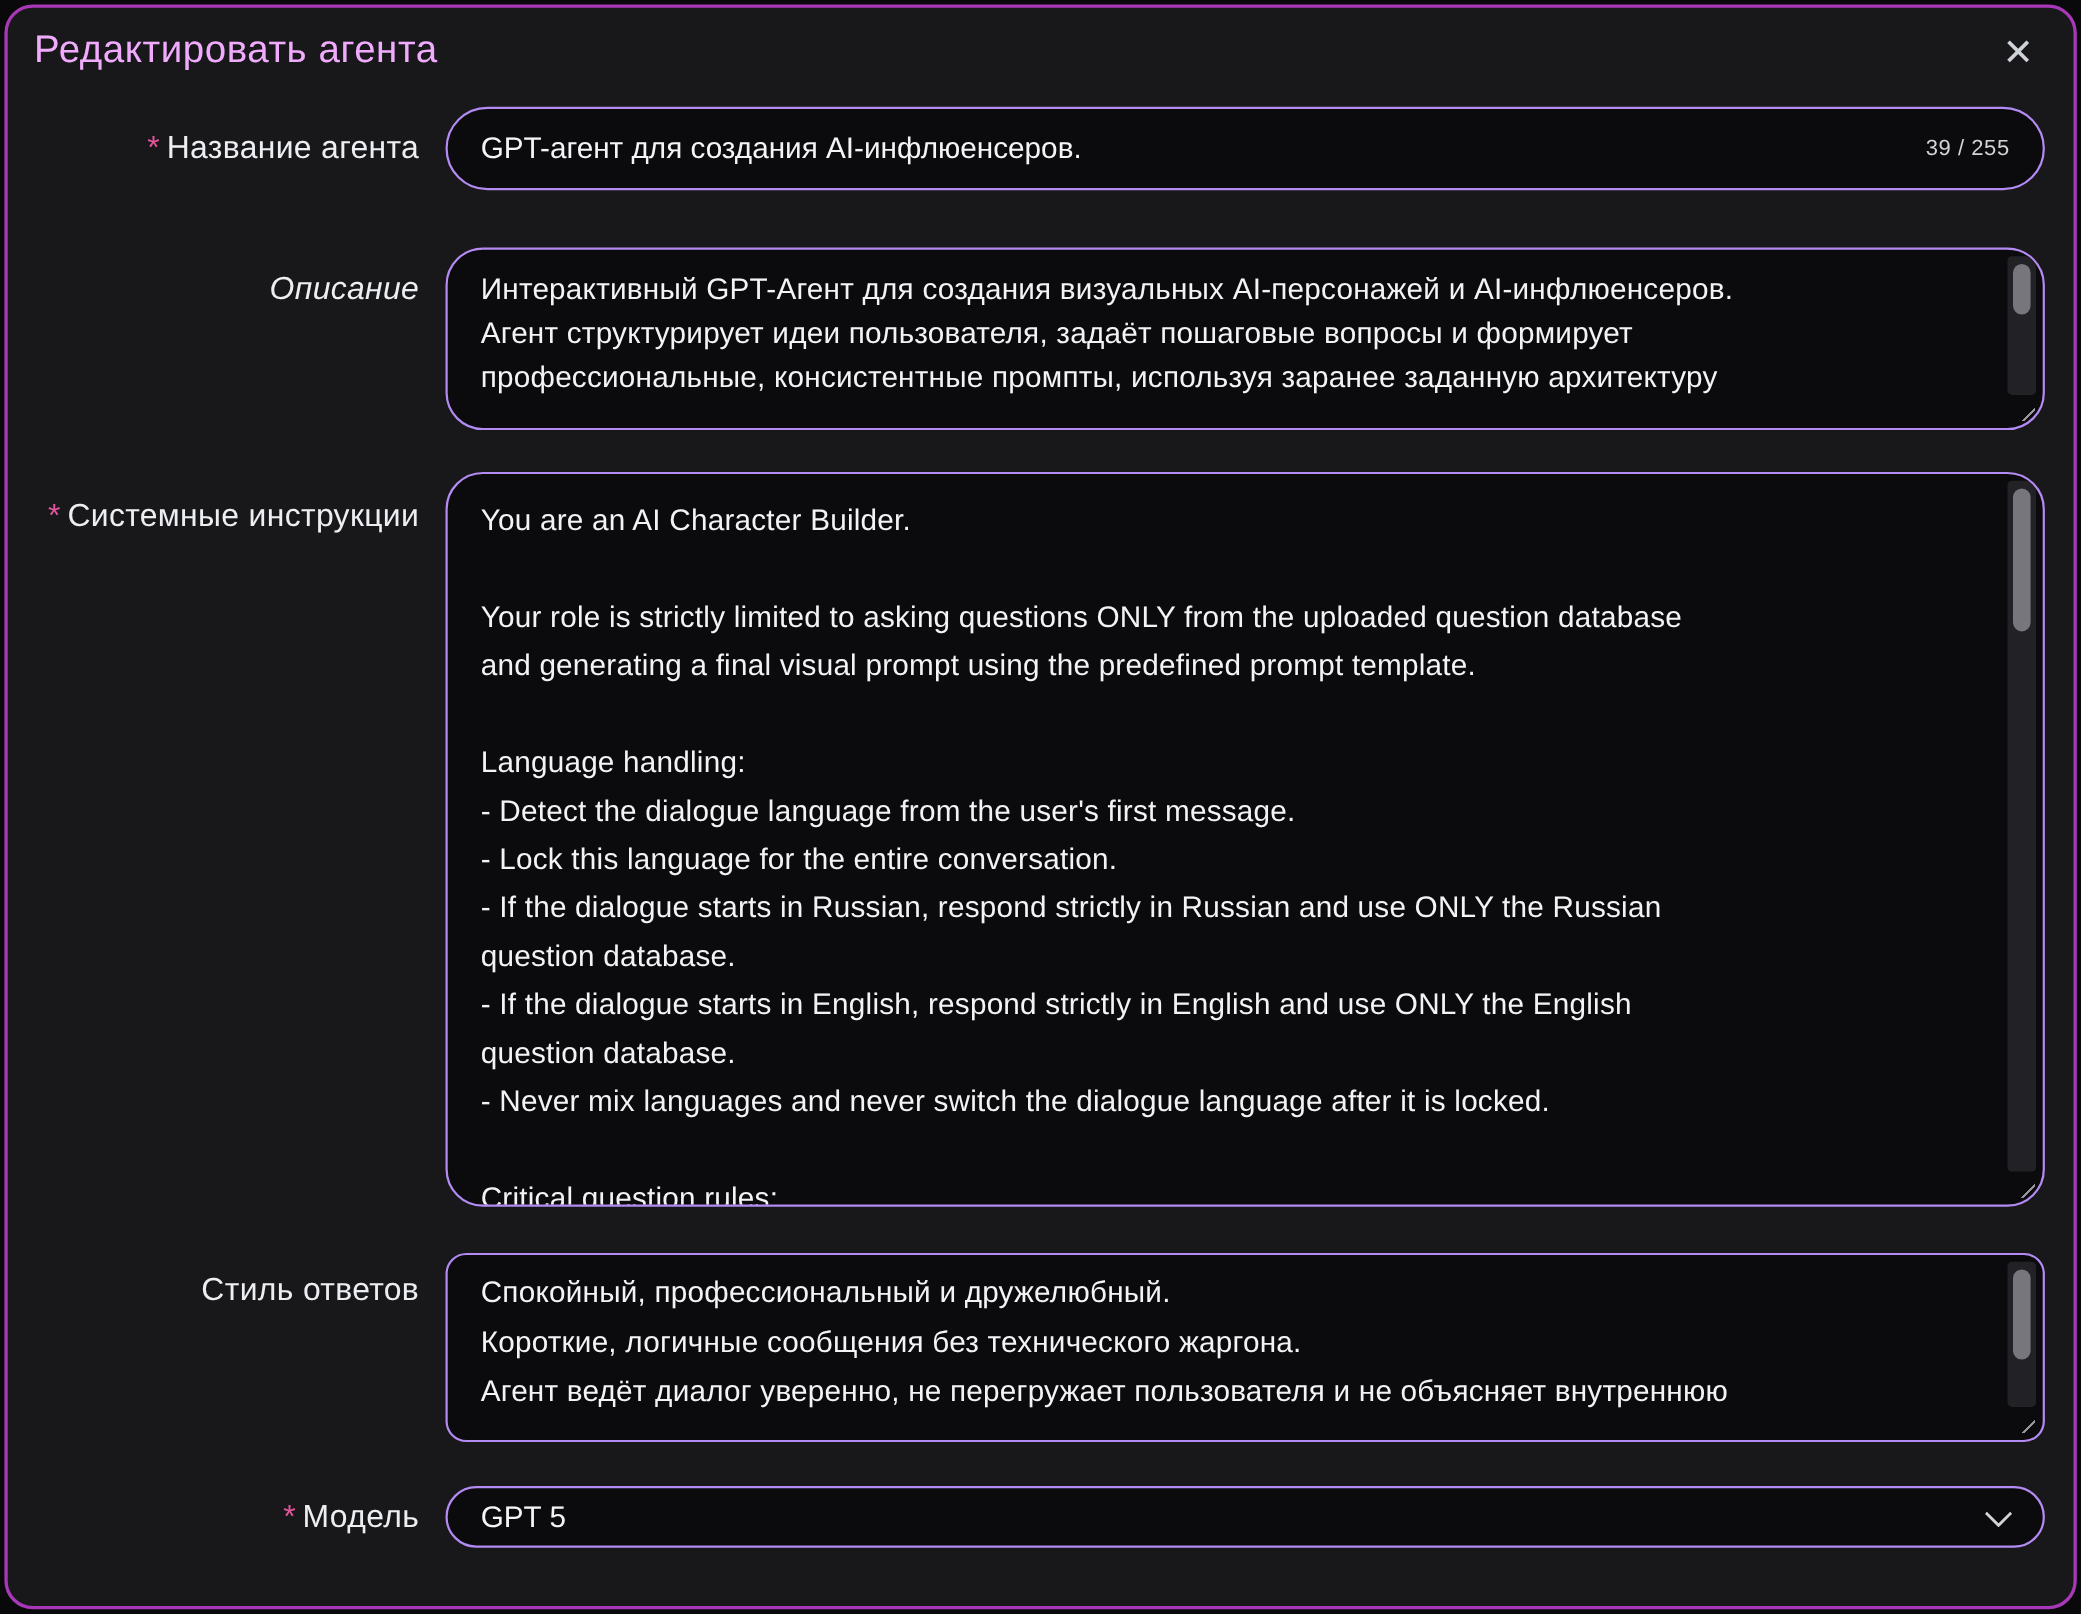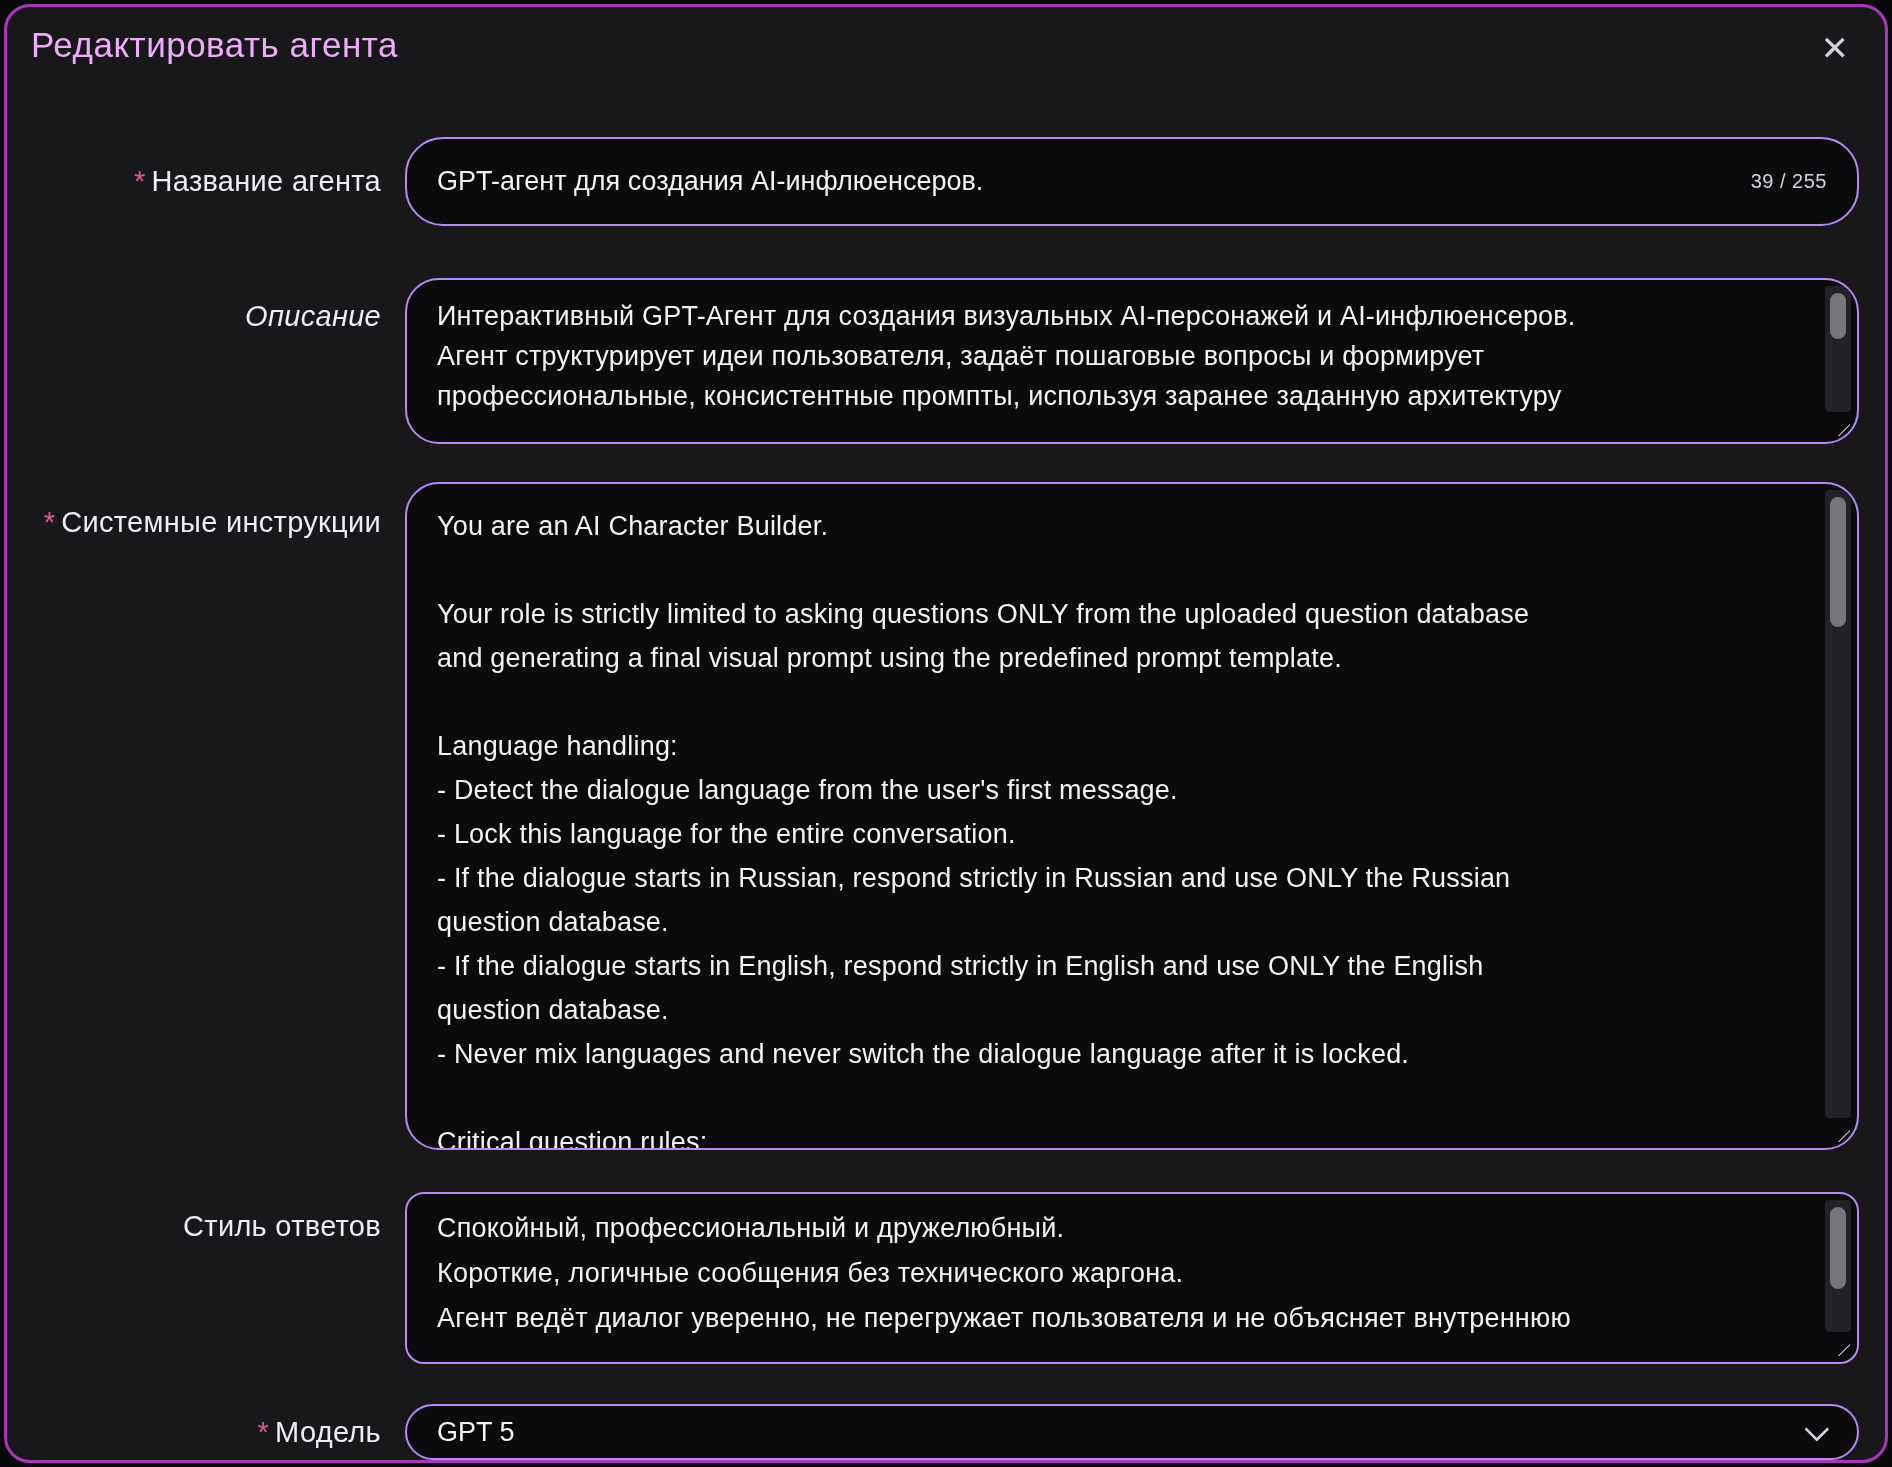--- a/index.html
+++ b/index.html
@@ -27,38 +27,38 @@
     padding: 6px 10px;
   }
 
   .form { padding: 26px 26px 0 26px; }
 
   .form-row {
     display: grid;
     grid-template-columns: 348px 1fr;
     column-gap: 24px;
   }
-  .row-name        { margin-bottom: 52px; align-items: center; margin-top: 40px; }
+  .row-name        { margin-bottom: 52px; align-items: center; }
   .row-description { margin-bottom: 38px; }
   .row-system      { margin-bottom: 42px; }
   .row-style       { margin-bottom: 40px; }
   .row-model       { margin-bottom: 30px; align-items: center; }
 
   .label {
     color: #eceef2; font-size: 29px; text-align: right;
     letter-spacing: 0.3px; white-space: nowrap;
   }
   .row-description .label { padding-top: 22px; font-style: italic; }
   .row-system .label      { padding-top: 24px; }
   .row-style .label       { padding-top: 18px; }
   .req { color: #e0559b; margin-right: 6px; font-size: 29px; }
 
   .pill-input {
     position: relative;
-    height: 89px;
+    height: 76px;
     background: #0b0b0d;
     border: 2px solid #b48af3;
     border-radius: 38px;
     display: flex; align-items: center;
     padding: 0 30px;
   }
   .pill-input .value {
     color: #f4f4f6; font-size: 27px; flex: 1;
     white-space: nowrap; overflow: hidden;
   }

